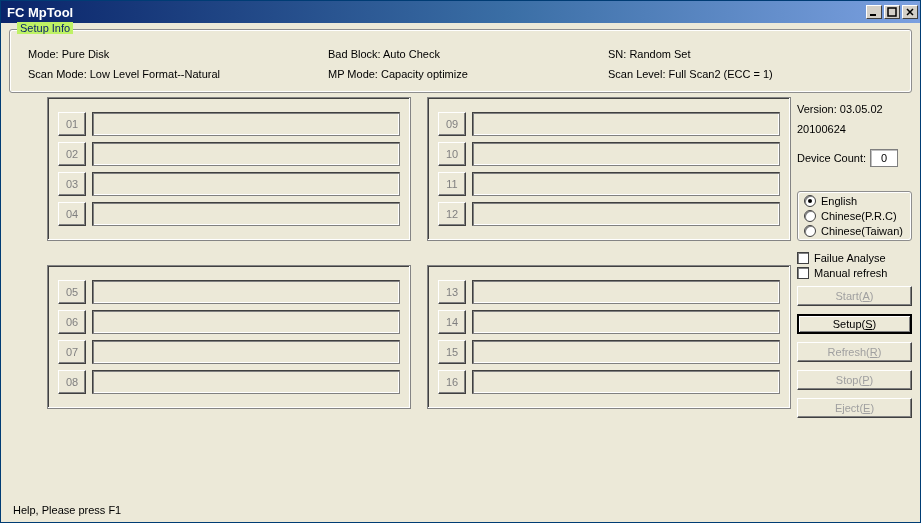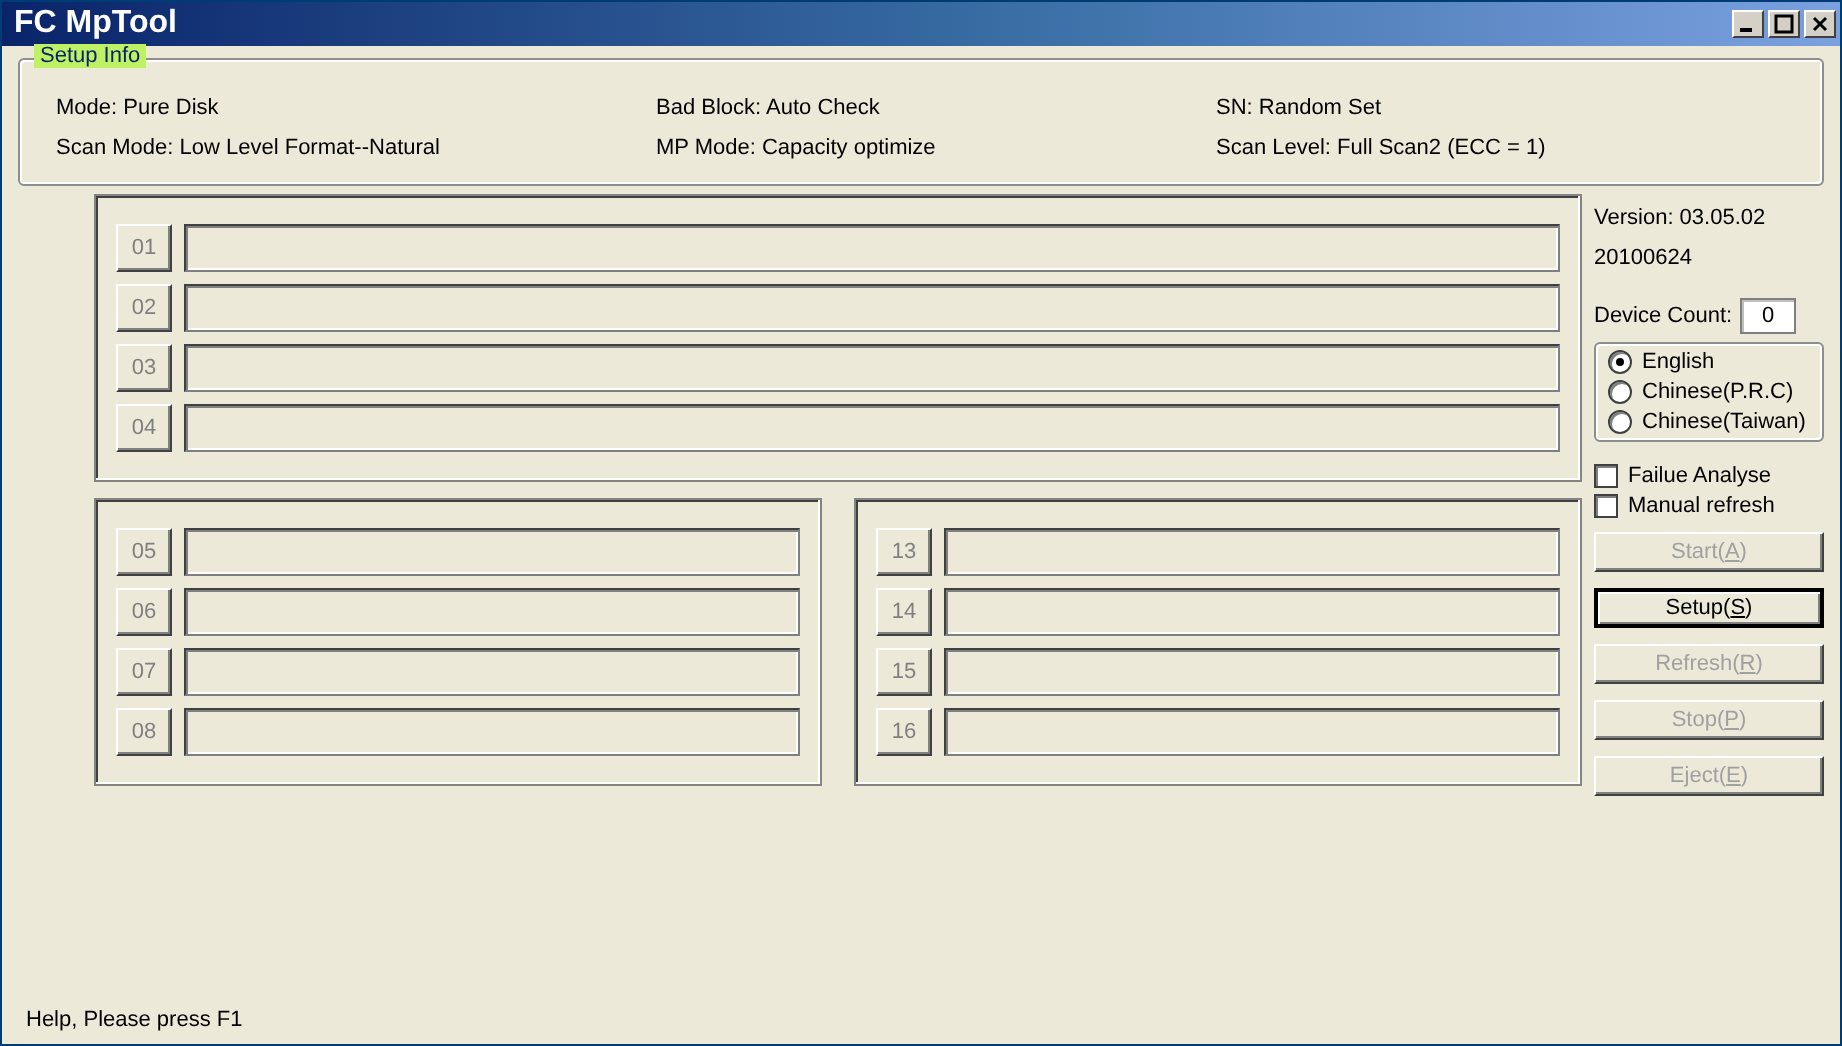--- a/index.html
+++ b/index.html
@@ -18,21 +18,21 @@
   
   .titlebar {
     height: 22px;
     background: linear-gradient(to bottom, #3a6ea5 0%, #0a246a 3%, #0a246a 100%);
     background: linear-gradient(to right, #0a246a 0%, #3a6ea5 55%, #7ba0e0 100%);
     color: #fff;
     display: flex;
     align-items: center;
     padding: 0 2px 0 4px;
     font-weight: bold;
-    font-size: 16px;
+    font-size: 13px;
   }
   .titlebar .title-text { flex: 1; padding-left: 2px; }
   .titlebar .sysbtn {
     width: 16px; height: 14px;
     background: #d4d0c8;
     border: 1px solid #fff;
     border-right-color: #404040;
     border-bottom-color: #404040;
     margin-left: 2px;
     display: flex; align-items: center; justify-content: center;
@@ -78,21 +78,21 @@
   
   .mainrow {
     display: flex;
     flex: 1;
     gap: 6px;
   }
   .leftcol {
     flex: 1;
     display: flex;
     flex-direction: column;
-    gap: 8px;
+    gap: 24px;
     padding-left: 38px;
   }
   .rightcol {
     width: 115px;
     display: flex;
     flex-direction: column;
     padding-top: 2px;
   }
 
   .panel {
@@ -131,21 +131,21 @@
     background: #ece9d8;
     border: 1px solid #808080;
     border-left-color:#404040;
     border-top-color:#404040;
     box-shadow: inset 1px 1px 0 #808080, inset -1px -1px 0 #fff;
   }
 
   .vlabel { margin: 4px 0; }
   .devcount-row {
     display: flex; align-items: center; gap: 4px;
-    margin: 10px 0 4px 0;
+    margin: 10px 0 24px 0;
   }
   .countbox {
     width: 28px; height: 18px;
     background: #fff;
     border: 1px solid #7f7f7f;
     box-shadow: inset 1px 1px 0 #bfbfbf;
     text-align: center;
     line-height: 16px;
     font-size: 11px;
   }
@@ -260,20 +260,38 @@
             </div>
           <div class="slot">
               <div class="numbtn">03</div>
               <div class="field"></div>
             </div>
           <div class="slot">
               <div class="numbtn">04</div>
               <div class="field"></div>
             </div>
         </div>
+        <div class="panel">
+          <div class="slot">
+              <div class="numbtn">09</div>
+              <div class="field"></div>
+            </div>
+          <div class="slot">
+              <div class="numbtn">10</div>
+              <div class="field"></div>
+            </div>
+          <div class="slot">
+              <div class="numbtn">11</div>
+              <div class="field"></div>
+            </div>
+          <div class="slot">
+              <div class="numbtn">12</div>
+              <div class="field"></div>
+            </div>
+        </div>
       </div>
 
       <div class="panel-row">
         <div class="panel">
           <div class="slot">
               <div class="numbtn">05</div>
               <div class="field"></div>
             </div>
           <div class="slot">
               <div class="numbtn">06</div>

